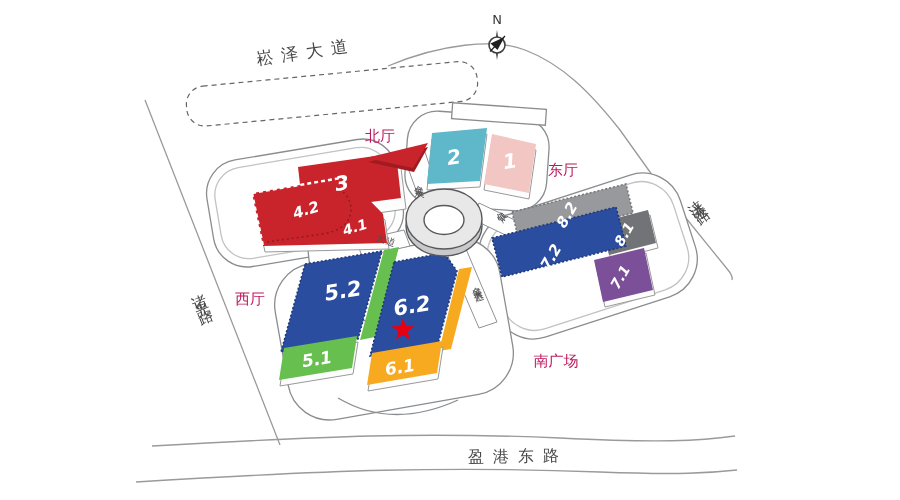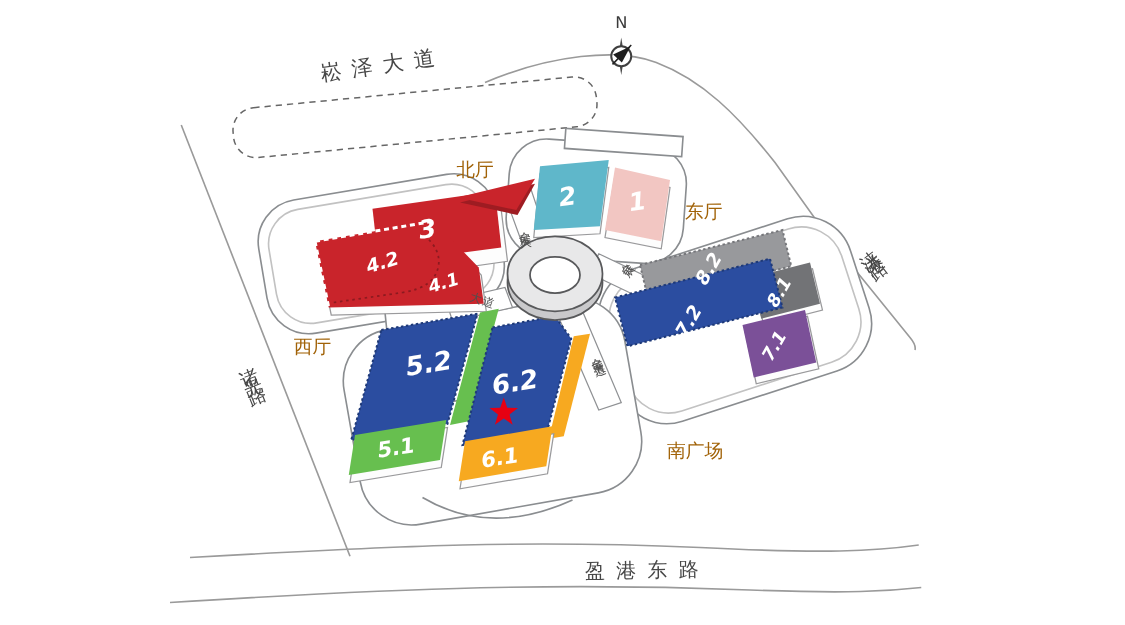--- a/index.html
+++ b/index.html
@@ -2,21 +2,21 @@
 <html><head>
 <meta charset="utf-8">
 <style>
   html,body{margin:0;padding:0;background:#fff;}
   #stage{position:relative;width:900px;height:500px;background:#fff;overflow:hidden;
          font-family:"DejaVu Sans",sans-serif;}
   #map-svg{position:absolute;left:0;top:0;}
   #labels{position:absolute;left:0;top:0;width:900px;height:500px;pointer-events:none;}
   .lbl{position:absolute;white-space:nowrap;transform-origin:center;}
   .hall-num{color:#fff;font-weight:bold;font-style:italic;text-align:center;}
-  .area-lbl{color:#a16207;font-size:15px;}
+  .area-lbl{color:#be185d;font-size:15px;}
   .road-lbl{color:#474747;}
   .mini-road{color:#4f4f4f;font-size:9.5px;}
   .vert{writing-mode:vertical-rl;text-orientation:upright;}
 </style>
 </head>
 <body>
 
 <div id="stage">
   <svg id="map-svg" width="900" height="500" viewBox="0 0 900 500">
 
@@ -122,21 +122,21 @@
     <div class="lbl road-lbl vert" style="left:688px;top:199px;transform:translate(-50%,-50%) rotate(-38deg);font-size:15px;letter-spacing:5px;">涞港路</div>
     <div class="lbl road-lbl" style="left:518px;top:457px;transform:translate(-50%,-50%) rotate(-1deg);font-size:16px;letter-spacing:9px;">盈港东路</div>
 
     <div class="lbl mini-road vert" style="left:417px;top:181px;transform:translate(-50%,-50%) rotate(-8deg);letter-spacing:2px;">会展大</div>
     <div class="lbl mini-road vert" style="left:492px;top:211px;transform:translate(-50%,-50%) rotate(-55deg);letter-spacing:2px;">会展</div>
     <div class="lbl mini-road" style="left:386px;top:241px;transform:translate(-50%,-50%) rotate(18deg);letter-spacing:1px;">大道</div>
     <div class="lbl mini-road vert" style="left:473px;top:284px;transform:translate(-50%,-50%) rotate(-22deg);letter-spacing:2px;">会展大道</div>
 
     <div class="lbl area-lbl" style="left:380px;top:136px;transform:translate(-50%,-50%);">北厅</div>
     <div class="lbl area-lbl" style="left:563px;top:170px;transform:translate(-50%,-50%);">东厅</div>
-    <div class="lbl area-lbl" style="left:250px;top:278px;transform:translate(-50%,-50%);text-align:right;">西厅</div>
+    <div class="lbl area-lbl" style="left:250px;top:299px;transform:translate(-50%,-50%);text-align:right;">西厅</div>
     <div class="lbl area-lbl" style="left:540px;top:361px;transform:translate(-50%,-50%);padding-left:32px;">南广场</div>
 
     <div class="lbl hall-num" style="left:510px;top:161px;transform:translate(-50%,-50%) rotate(-8deg);font-size:20px;">1</div>
     <div class="lbl hall-num" style="left:454px;top:157px;transform:translate(-50%,-50%) rotate(-8deg);font-size:20px;">2</div>
     <div class="lbl hall-num" style="left:342px;top:183px;transform:translate(-50%,-50%) rotate(-8deg);font-size:20px;">3</div>
     <div class="lbl hall-num" style="left:355px;top:227px;transform:translate(-50%,-50%) rotate(-17deg);font-size:14px;">4.1</div>
     <div class="lbl hall-num" style="left:306px;top:210px;transform:translate(-50%,-50%) rotate(-17deg);font-size:15px;">4.2</div>
     <div class="lbl hall-num" style="left:317px;top:359px;transform:translate(-50%,-50%) rotate(-9deg);font-size:17px;">5.1</div>
     <div class="lbl hall-num" style="left:343px;top:291px;transform:translate(-50%,-50%) rotate(-9deg);font-size:21px;">5.2</div>
     <div class="lbl hall-num" style="left:400px;top:367px;transform:translate(-50%,-50%) rotate(-9deg);font-size:17px;">6.1</div>

